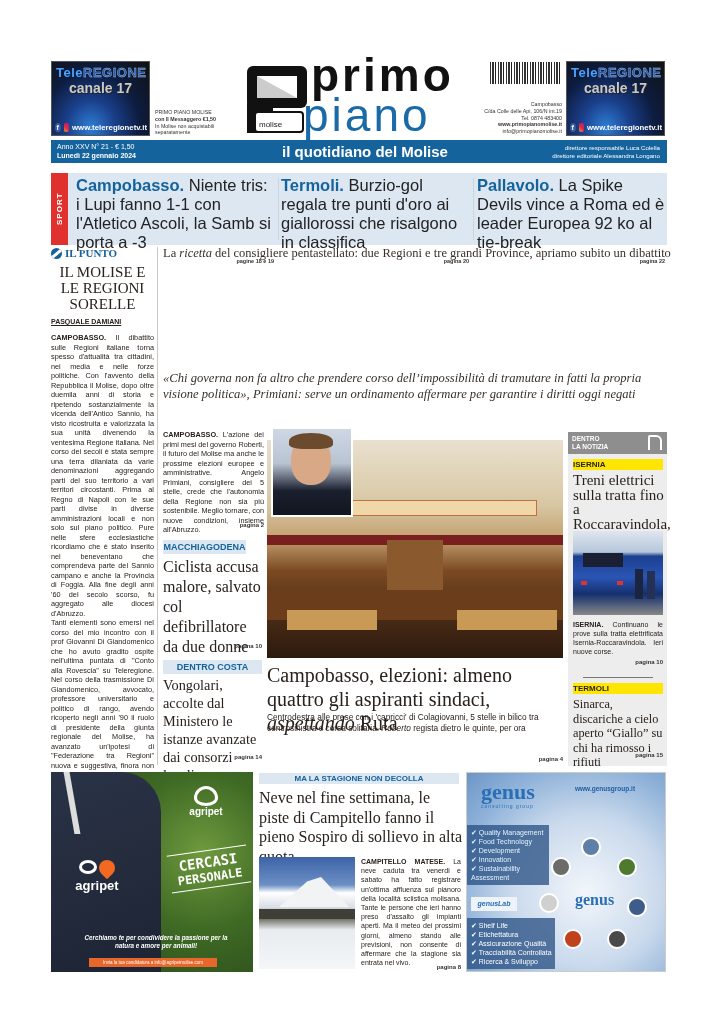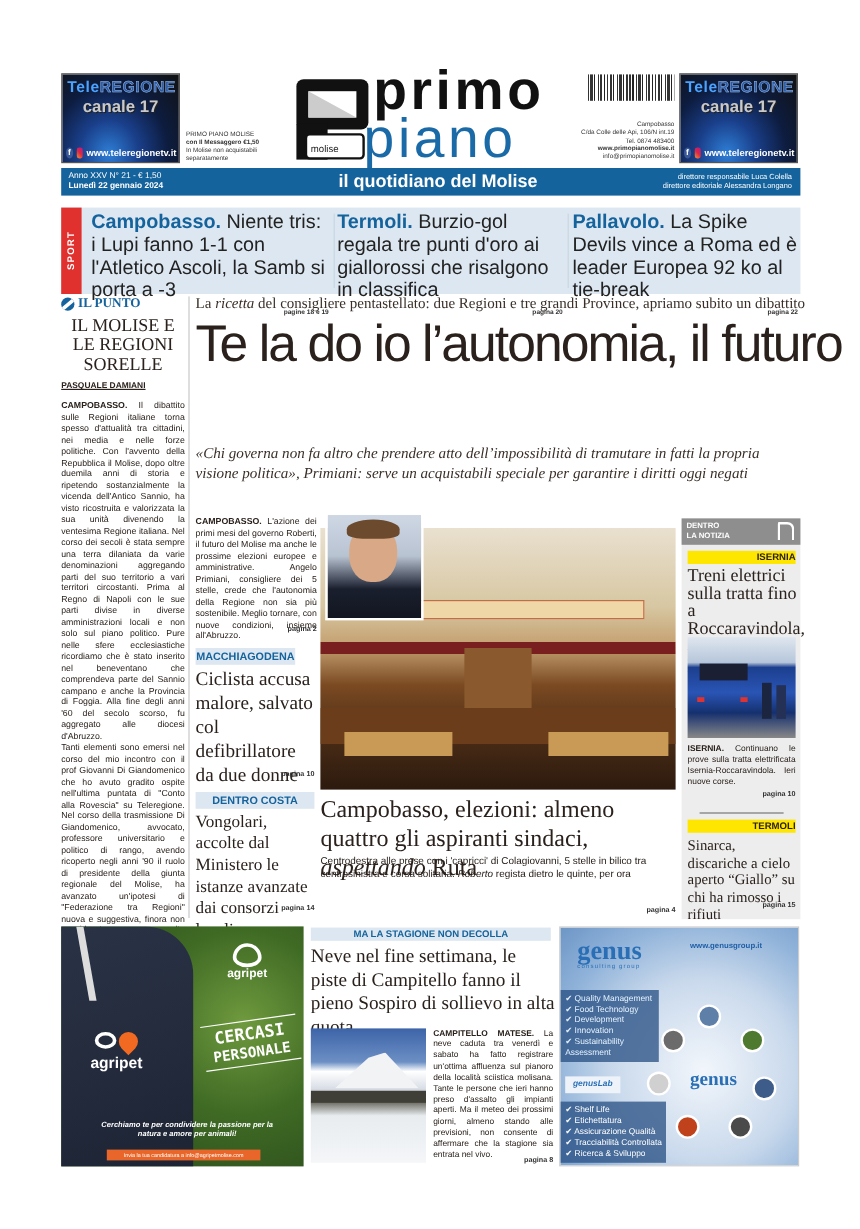--- a/index.html
+++ b/index.html
@@ -21,21 +21,21 @@
 .bluebar{background:#15639c;color:#fff}
 
 .sport{background:#dce7f1}
 .sport-tag{background:#e0312f;color:#fff;font-size:8px;font-weight:bold;letter-spacing:1px;writing-mode:vertical-rl;transform:rotate(180deg);display:flex;align-items:center;justify-content:center}
 .sp-item{position:absolute;top:0;font-size:16.5px;line-height:19px;color:#222}
 .sp-item b{color:#15639c}
 .pg{font-size:5.5px;font-weight:bold;color:#333;text-align:right}
 .vsep{position:absolute;width:1px;background:#c9d6e2}
 
 .kicker{background:#dce7f1;color:#15639c;font-weight:bold;font-size:9px;text-align:center;height:14px;line-height:14px}
-.ykicker{background:#ffe600;color:#2a211c;font-weight:bold;font-size:8px;text-align:right;height:11px;line-height:11px}
+.ykicker{background:#ffe600;color:#2a211c;font-weight:bold;font-size:8px;text-align:left;height:11px;line-height:11px}
 .body-text{font-size:7.3px;line-height:9.5px;text-align:justify;color:#2a211c}
 .body-text b{font-weight:bold}
 .photo{overflow:hidden}
 </style>
 </head>
 <body>
 
 <div class="abs tr-ad" style="left:51px;top:61px;width:99px;height:75px">
   <div class="tr-title"><span class="a">Tele</span><span class="b" style="color:#2b5aa3">REGIONE</span></div>
   <div class="tr-ch">canale 17</div>
@@ -124,25 +124,24 @@
     <b>CAMPOBASSO.</b><span> Il dibattito sulle Regioni italiane torna spesso d'attualità tra cittadini, nei media e nelle forze politiche. Con l'avvento della Repubblica il Molise, dopo oltre duemila anni di storia e ripetendo sostanzialmente la vicenda dell'Antico Sannio, ha visto ricostruita e valorizzata la sua unità divenendo la ventesima Regione italiana. Nel corso dei secoli è stata sempre una terra dilaniata da varie denominazioni aggregando parti del suo territorio a vari territori circostanti. Prima al Regno di Napoli con le sue parti divise in diverse amministrazioni locali e non solo sul piano politico. Pure nelle sfere ecclesiastiche ricordiamo che è stato inserito nel beneventano che comprendeva parte del Sannio campano e anche la Provincia di Foggia. Alla fine degli anni '60 del secolo scorso, fu aggregato alle diocesi d'Abruzzo.</span><br><span>Tanti elementi sono emersi nel corso del mio incontro con il prof Giovanni Di Giandomenico che ho avuto gradito ospite nell'ultima puntata di "Conto alla Rovescia" su Teleregione. Nel corso della trasmissione Di Giandomenico, avvocato, professore universitario e politico di rango, avendo ricoperto negli anni '90 il ruolo di presidente della giunta regionale del Molise, ha avanzato un'ipotesi di "Federazione tra Regioni" nuova e suggestiva, finora non considerata se non molto marginalmente, [...]</span>
   </div>
   <div class="pg" style="margin-top:6px;font-size:6px">continua a pagina 3</div>
 </div>
 <div class="abs" style="left:157px;top:247px;width:1px;height:518px;background:#c8c8c8"></div>
 
 <div class="abs serif" style="left:163px;top:246px;width:510px;font-size:12.5px;white-space:nowrap;color:#3a2f28">
   <span>La </span><i>ricetta</i><span> del consigliere pentastellato: due Regioni e tre grandi Province, apriamo subito un dibattito</span>
 </div>
 <div class="abs" style="left:163px;top:262px;width:510px;font-size:43px;line-height:51px;letter-spacing:-1.6px;color:#2a211c;white-space:nowrap">
-  <div>Te la do io l’autonomia, il futuro</div>
 </div>
 <div class="abs serif" style="left:163px;top:370px;width:510px;font-size:12.6px;line-height:16px;font-style:italic;color:#3a2f28;white-space:nowrap">
-  <div>«Chi governa non fa altro che prendere atto dell’impossibilità di tramutare in fatti la propria</div>
-  <div>visione politica», Primiani: serve un acquistabili speciale per garantire i diritti oggi negati</div>
+  <div>«Chi governa non fa altro che prendere corso dell’impossibilità di tramutare in fatti la propria</div>
+  <div>visione politica», Primiani: serve un ordinamento affermare per garantire i diritti oggi negati</div>
 </div>
 <div class="abs body-text" style="left:163px;top:430px;width:101px">
   <b>CAMPOBASSO.</b><span> L'azione dei primi mesi del governo Roberti, il futuro del Molise ma anche le prossime elezioni europee e amministrative. Angelo Primiani, consigliere dei 5 stelle, crede che l'autonomia della Regione non sia più sostenibile. Meglio tornare, con nuove condizioni, insieme all'Abruzzo.</span>
 </div>
 <div class="abs pg" style="left:163px;top:522px;width:101px;font-size:6px">pagina 2</div>
 
 <div class="abs photo" style="left:267px;top:440px;width:296px;height:218px;background:linear-gradient(180deg,#e9e0cf 0%,#d7c7a2 30%,#c4a070 45%,#7b4a22 60%,#4a2c16 80%,#2c1a0e 100%)">
   <div class="abs" style="left:40px;top:60px;width:230px;height:16px;background:#efd7a8;border:1px solid #c26d4a"></div>
   <div class="abs" style="left:0;top:95px;width:296px;height:10px;background:#7a1f1f"></div>
   <div class="abs" style="left:120px;top:100px;width:56px;height:50px;background:#8a5a2e"></div>

